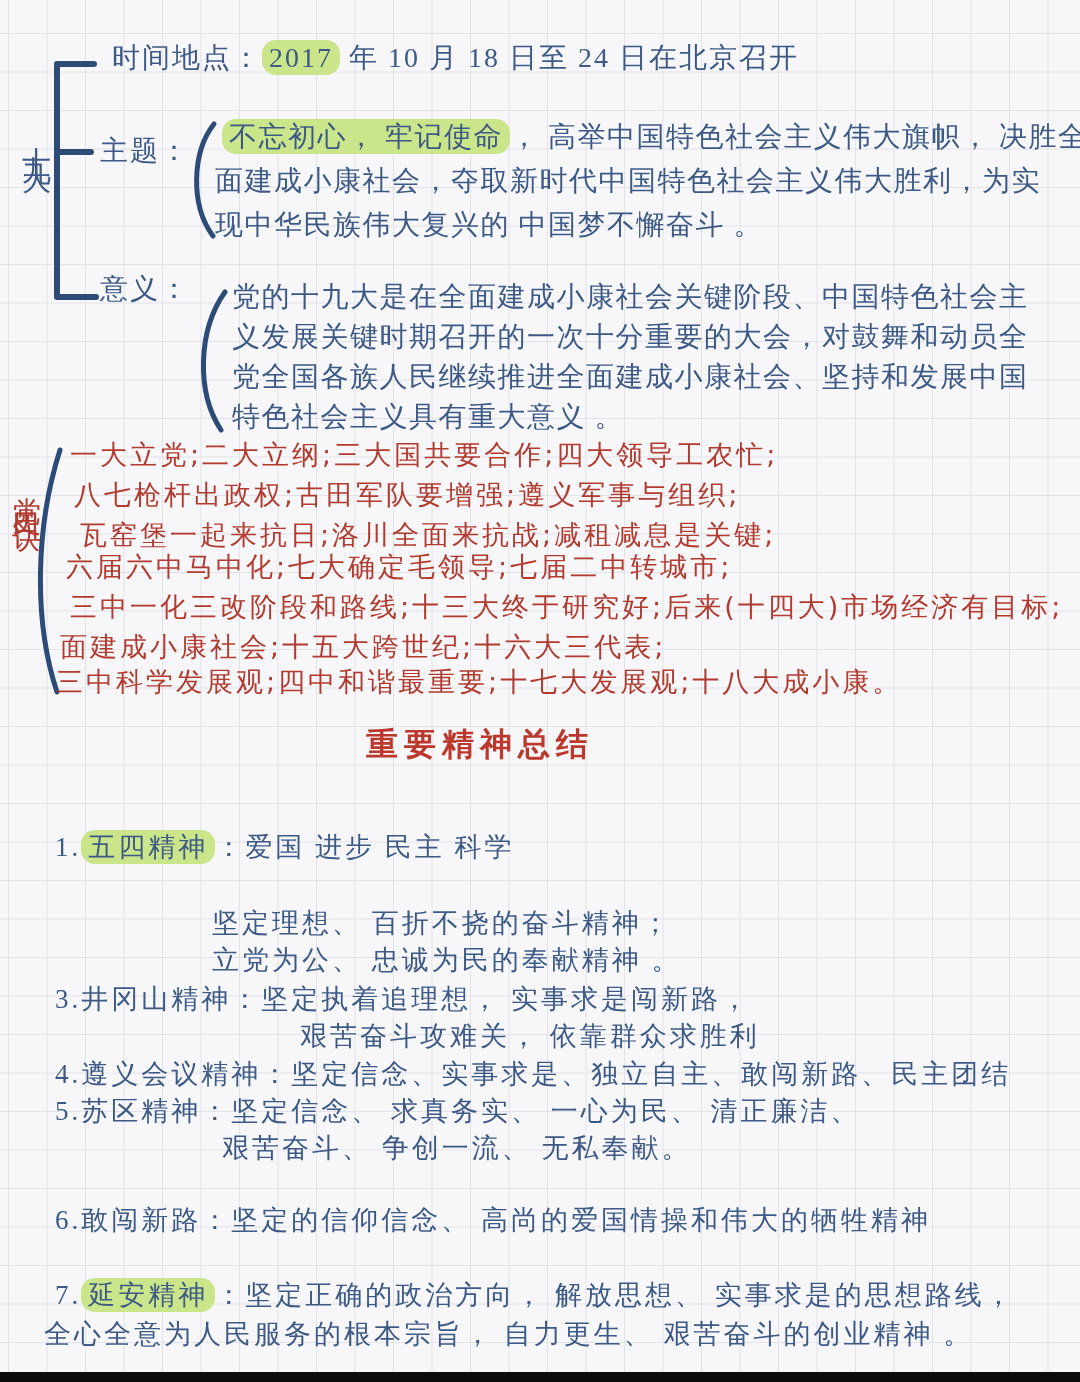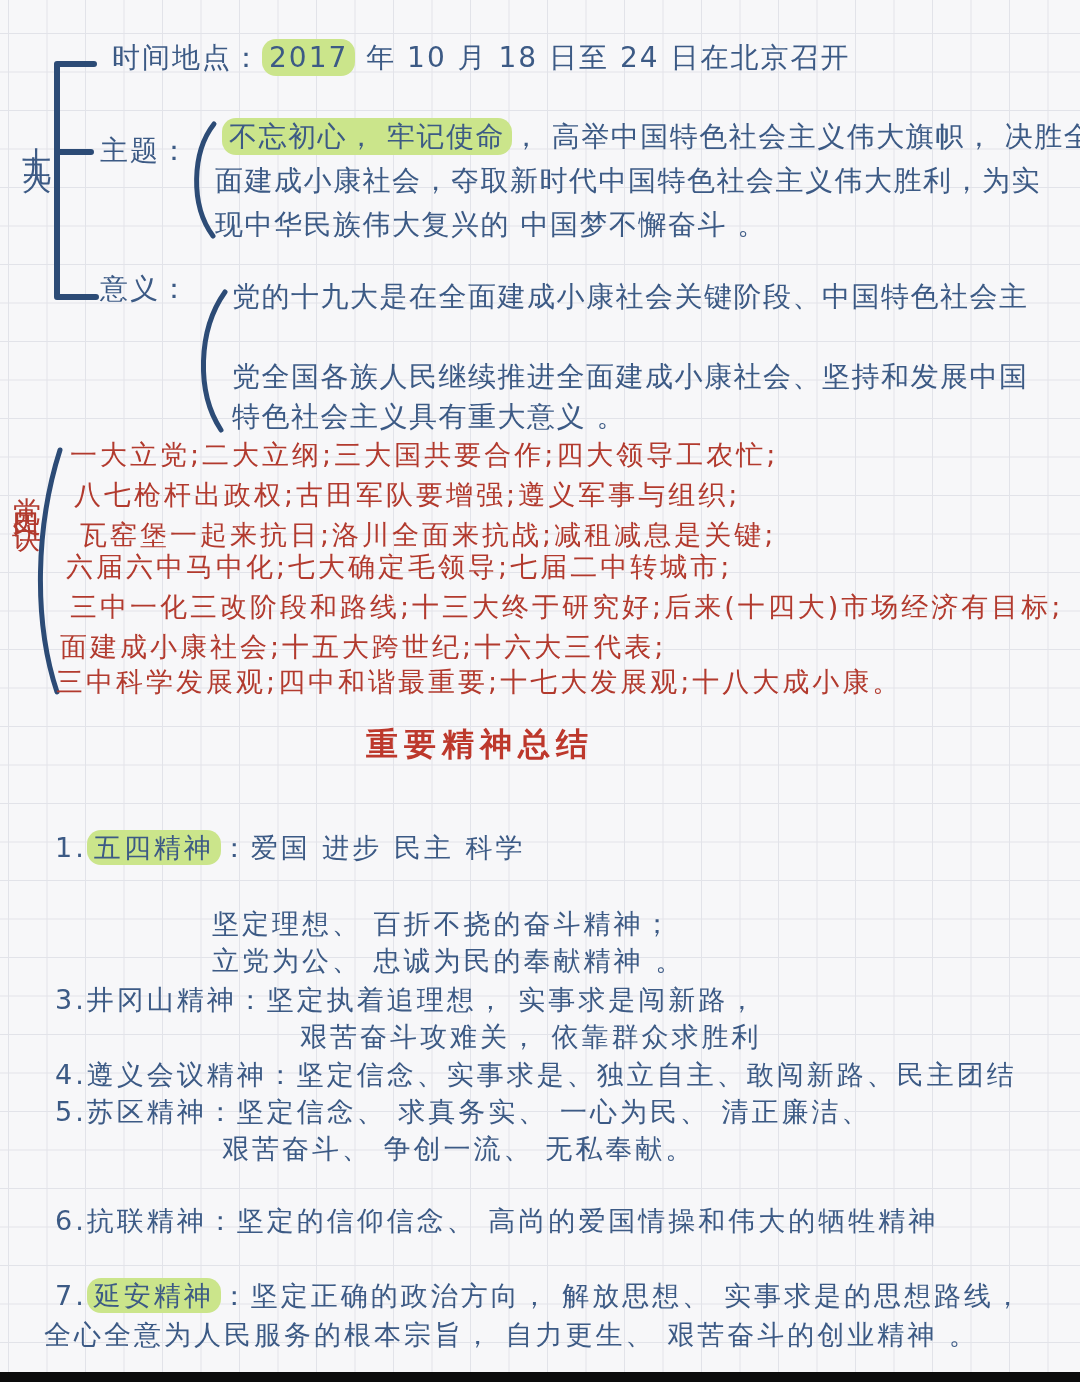--- a/index.html
+++ b/index.html
@@ -7,21 +7,21 @@
     position:relative;width:1080px;height:1382px;overflow:hidden;
     background-color:#f7f7f9;
     background-image:
       linear-gradient(to right,#e2e3e9 1px,transparent 1px),
       linear-gradient(to bottom,#e2e3e9 1px,transparent 1px);
     background-size:38.5px 38.5px;
     background-position:8px 33px;
     font-family:"DejaVu Sans",sans-serif;
   }
   .line{position:absolute;white-space:nowrap;line-height:1.3;}
-  .blue{color:#3c5a85;}
+  .blue{color:#3c5a85;font-family:Liberation Serif, serif;}
   .red{color:#b23a2e;}
   .time{font-size:28px;letter-spacing:2px;}
   .label{font-size:28px;letter-spacing:2px;}
   .para{font-size:28px;letter-spacing:1.5px;}
   .item{font-size:27px;letter-spacing:3px;}
   .mn{font-size:27px;letter-spacing:3px;}
   .title{font-size:32px;font-weight:bold;letter-spacing:6px;color:#bd382c;}
   .hl{background:#cbe58b;border-radius:14px;padding:2px 7px;}
   .vlabel{position:absolute;writing-mode:vertical-rl;text-orientation:upright;
           font-size:29px;letter-spacing:9px;line-height:1;}
@@ -48,20 +48,21 @@
 
   <div class="line blue label" style="left:100px;top:133px">主题：</div>
   <div class="line blue para" style="left:222px;top:119px">
     <span class="hl">不忘初心， 牢记使命</span><span>， 高举中国特色社会主义伟大旗帜， 决胜全</span>
   </div>
   <div class="line blue para" style="left:215px;top:163px">面建成小康社会，夺取新时代中国特色社会主义伟大胜利，为实</div>
   <div class="line blue para" style="left:215px;top:207px">现中华民族伟大复兴的 中国梦不懈奋斗 。</div>
 
   <div class="line blue label" style="left:100px;top:271px">意义：</div>
   <div class="line blue para" style="left:232px;top:279px">党的十九大是在全面建成小康社会关键阶段、中国特色社会主</div>
+  <div class="line blue para" style="left:232px;top:319px">义发展关键时期召开的一次十分重要的大会，对鼓舞和动员全</div>
   <div class="line blue para" style="left:232px;top:359px">党全国各族人民继续推进全面建成小康社会、坚持和发展中国</div>
   <div class="line blue para" style="left:232px;top:399px">特色社会主义具有重大意义 。</div>
 
   <div class="vlabel red" style="left:12px;top:474px">党史口诀</div>
 
   <div class="line red mn" style="left:70px;top:437px">一大立党;二大立纲;三大国共要合作;四大领导工农忙;</div>
   <div class="line red mn" style="left:74px;top:477px">八七枪杆出政权;古田军队要增强;遵义军事与组织;</div>
   <div class="line red mn" style="left:80px;top:517px">瓦窑堡一起来抗日;洛川全面来抗战;减租减息是关键;</div>
   <div class="line red mn" style="left:66px;top:549px">六届六中马中化;七大确定毛领导;七届二中转城市;</div>
   <div class="line red mn" style="left:70px;top:589px">三中一化三改阶段和路线;十三大终于研究好;后来(十四大)市场经济有目标;</div>
@@ -85,21 +86,21 @@
   <div class="line blue item" style="left:55px;top:1057px">
     <span>4.</span><span>遵义会议精神</span><span>：坚定信念、实事求是、独立自主、敢闯新路、民主团结</span>
   </div>
 
   <div class="line blue item" style="left:55px;top:1094px">
     <span>5.</span><span>苏区精神</span><span>：坚定信念、 求真务实、 一心为民、 清正廉洁、</span>
   </div>
   <div class="line blue item" style="left:222px;top:1131px">艰苦奋斗、 争创一流、 无私奉献。</div>
 
   <div class="line blue item" style="left:55px;top:1203px">
-    <span>6.</span><span>抗联精神</span><span>：坚定的信仰信念、 高尚的爱国情操和伟大的牺牲精神</span>
+    <span>6.</span><span>敢闯新路</span><span>：坚定的信仰信念、 高尚的爱国情操和伟大的牺牲精神</span>
   </div>
 
   <div class="line blue item" style="left:55px;top:1278px">
     <span>7.</span><span class="hl">延安精神</span><span>：坚定正确的政治方向， 解放思想、 实事求是的思想路线，</span>
   </div>
   <div class="line blue item" style="left:44px;top:1317px">全心全意为人民服务的根本宗旨， 自力更生、 艰苦奋斗的创业精神 。</div>
 
   <div class="bottom-bar"></div>
 </div>
 

